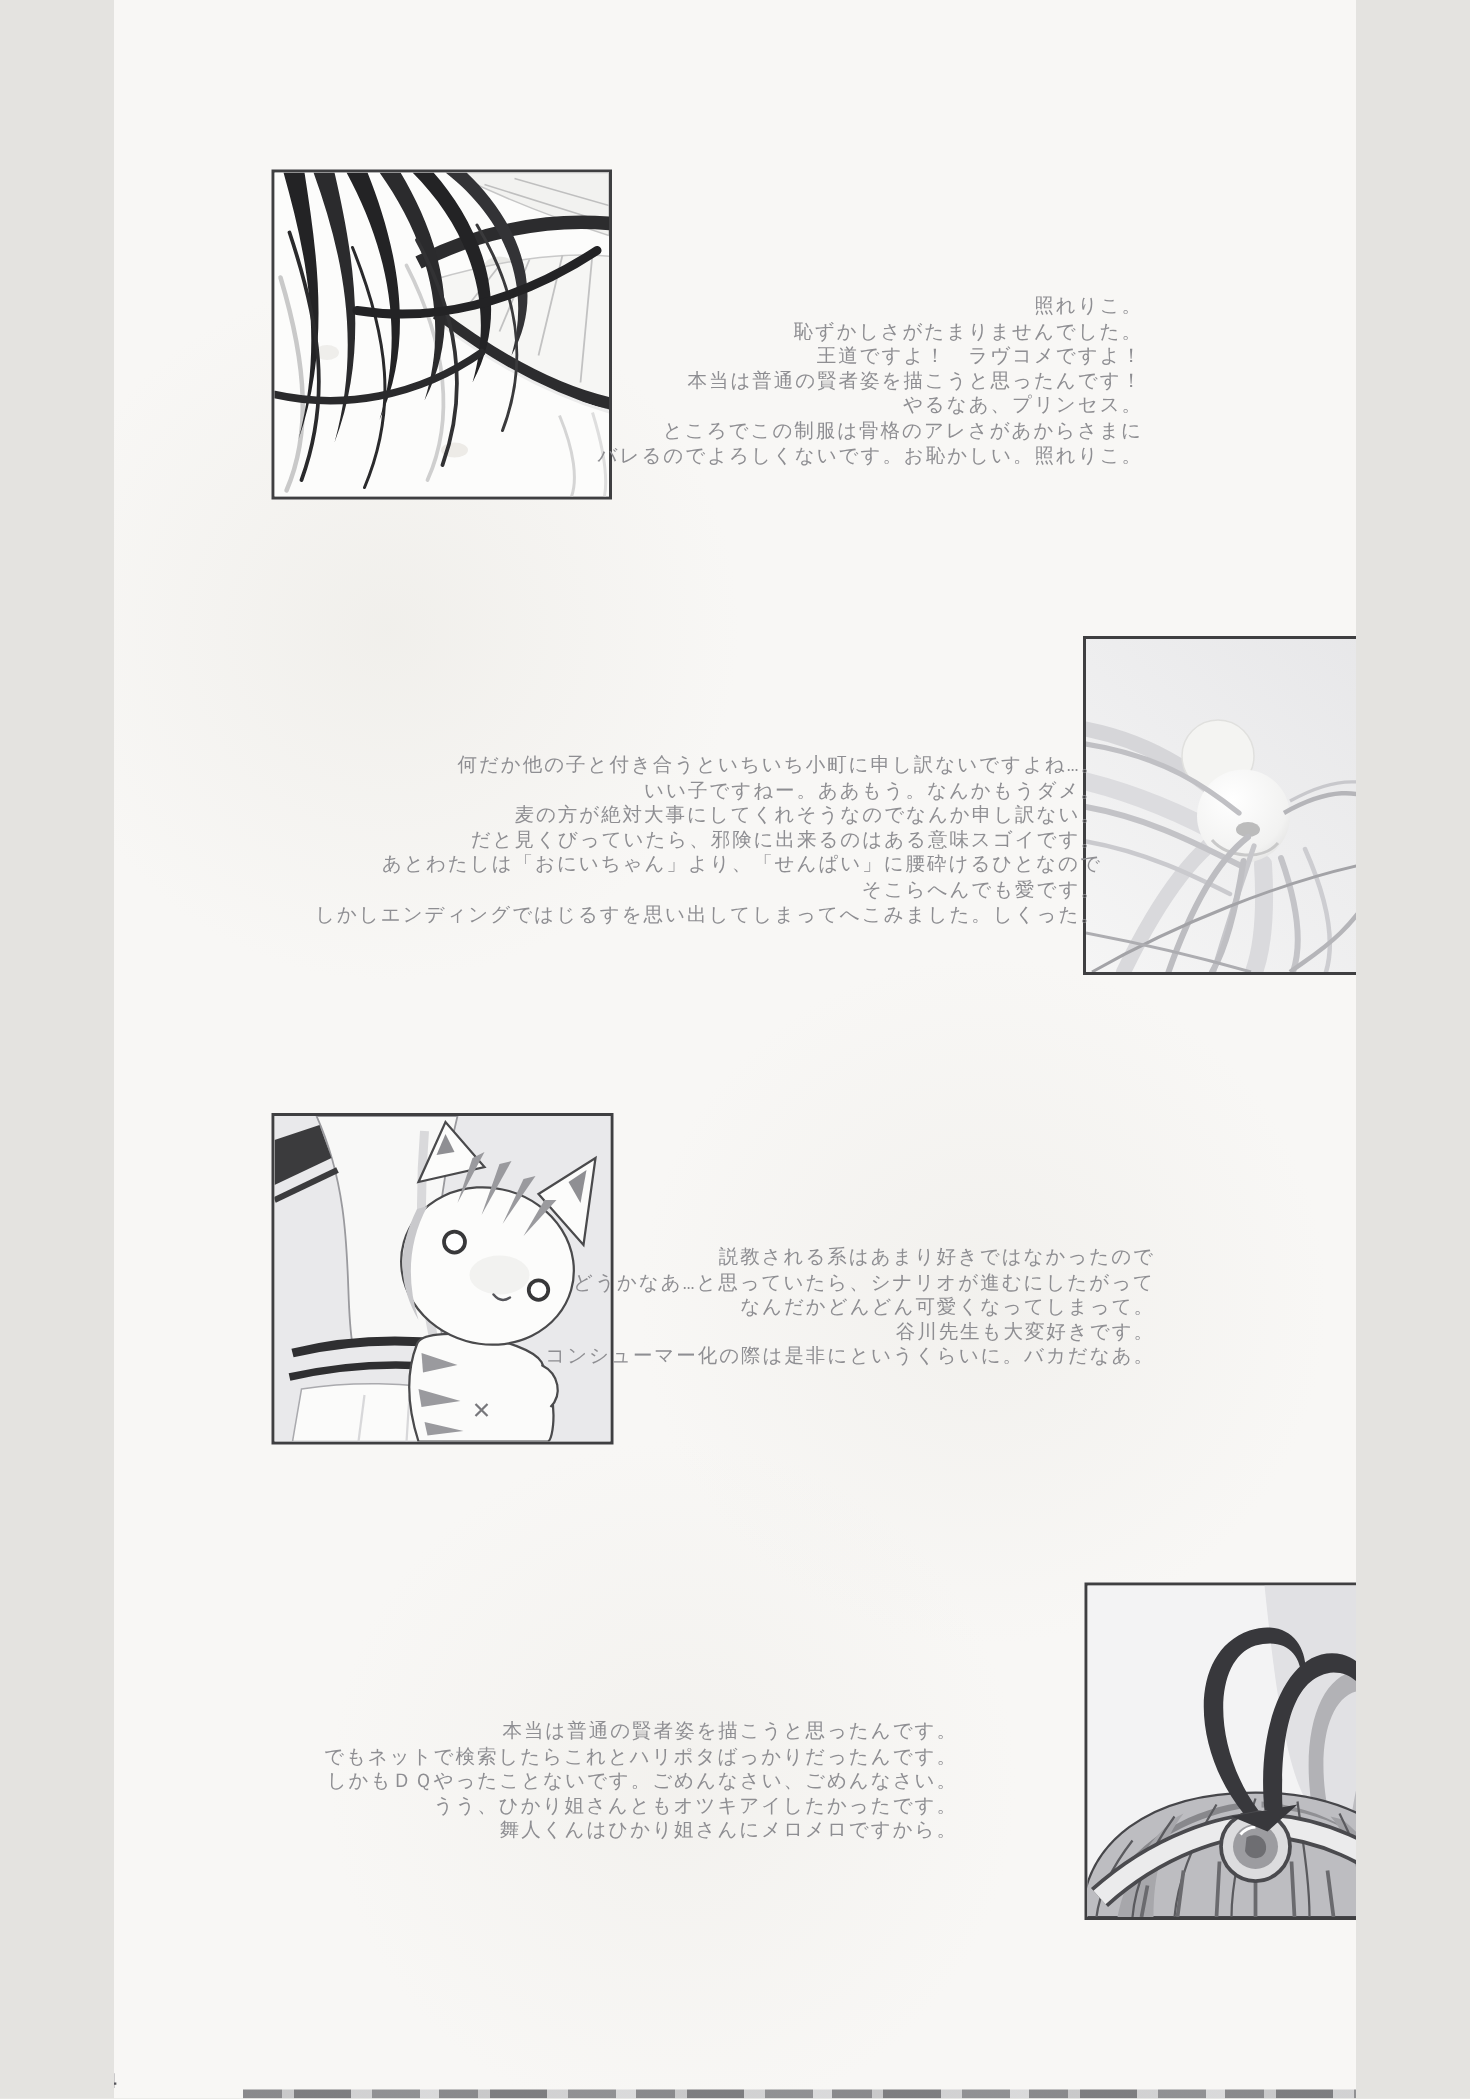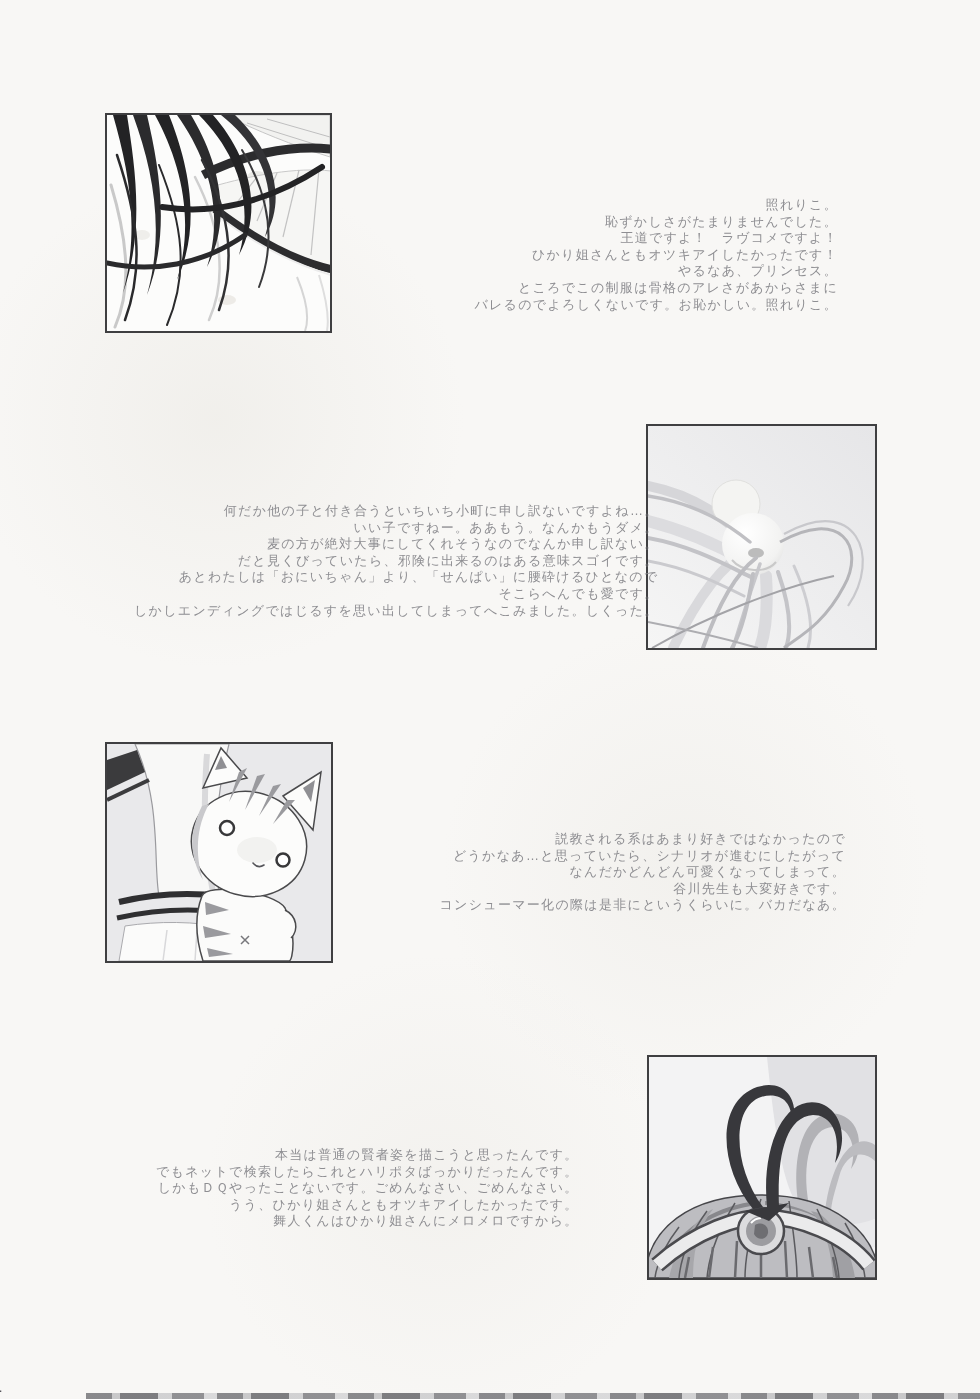--- a/index.html
+++ b/index.html
@@ -1,23 +1,23 @@
 <!DOCTYPE html>
 <html><head>
 <meta charset="utf-8">
 <style>
   html,body{margin:0;padding:0;background:#e4e3e0;}
   .page{
-    position:relative;width:980px;height:1399px;margin:0 auto;overflow:hidden;
+    position:relative;width:828px;height:1399px;margin:0 auto;overflow:hidden;
     background:
       radial-gradient(circle at 22% 30%, rgba(232,230,224,.45), transparent 20%),
       radial-gradient(circle at 70% 62%, rgba(233,231,226,.4), transparent 22%),
       radial-gradient(circle at 45% 85%, rgba(235,233,228,.4), transparent 18%),
       #f8f7f5;
-    font-family:Liberation Sans, sans-serif;
+    font-family:Liberation Mono, monospace;
   }
   .panel{
     position:absolute;margin:0;border:2px solid #3f3f41;background:#fcfcfb;
     box-sizing:content-box;
   }
   .panel svg{display:block;}
   .tblock{
     position:absolute;color:#8e8e92;font-size:13px;line-height:16.6px;
     letter-spacing:1.3px;white-space:nowrap;
   }
@@ -78,21 +78,21 @@
       <path d="M135,35 C162,80 170,125 152,172" stroke="#3a3a3c" stroke-width="2" fill="none" stroke-linecap="round"></path>
       <path d="M55,92 C105,100 160,88 215,52" stroke="#232325" stroke-width="6" fill="none" stroke-linecap="round"></path>
       <path d="M0,148 C45,158 95,150 138,120" stroke="#2a2a2c" stroke-width="5" fill="none" stroke-linecap="round"></path>
     </svg>
   </figure>
 
   <section class="tblock right" style="top:197px;right:142px;">
     <div>照れりこ。</div>
     <div>恥ずかしさがたまりませんでした。</div>
     <div>王道ですよ！　ラヴコメですよ！</div>
-    <div>ひかり姐さんともオツキアイしたかったです！</div>
+    <div>本当は普通の賢者姿を描こうと思ったんです！</div>
     <div>やるなあ、プリンセス。</div>
     <div>ところでこの制服は骨格のアレさがあからさまに</div>
     <div>バレるのでよろしくないです。お恥かしい。照れりこ。</div>
   </section>
 
   <figure class="panel" style="left:646px;top:424px;width:227px;height:222px;">
     <svg width="227" height="222" viewBox="0 0 227 222">
       <defs>
         <linearGradient id="p2bg" x1="1" y1="0" x2="0" y2="1">
           <stop offset="0" stop-color="#e6e6e8"></stop>
@@ -232,21 +232,21 @@
       <path d="M106,168 C112,164 120,168 119,176 C118,183 108,184 105,177 Z" fill="#6e6e72"></path>
       <path d="M102,166 a14,14 0 0 1 10,-5" stroke="#ffffff" stroke-width="2" fill="none"></path>
 
       <path d="M96,154 L140,146 L120,164 Z" fill="#38383c"></path>
 
       <path d="M104,152 C70,110 66,45 108,30 C140,20 152,50 142,72 C146,48 134,34 112,40 C82,50 84,110 114,150 Z" fill="#38383c"></path>
       <path d="M118,150 C112,90 135,38 170,46 C196,54 198,88 186,106 C192,80 184,58 164,58 C136,60 128,100 130,150 Z" fill="#38383c"></path>
     </svg>
   </figure>
 
-  <section class="tblock left" style="top:1147px;left:156px;">
+  <section class="tblock left" style="top:1147px;left:140px;">
     <div>本当は普通の賢者姿を描こうと思ったんです。</div>
     <div>でもネットで検索したらこれとハリポタばっかりだったんです。</div>
     <div>しかもＤＱやったことないです。ごめんなさい、ごめんなさい。</div>
     <div>うう、ひかり姐さんともオツキアイしたかったです。</div>
     <div>舞人くんはひかり姐さんにメロメロですから。</div>
   </section>
 
   <div class="page-number">4</div>
   <div class="bottom-edge"></div>
 

